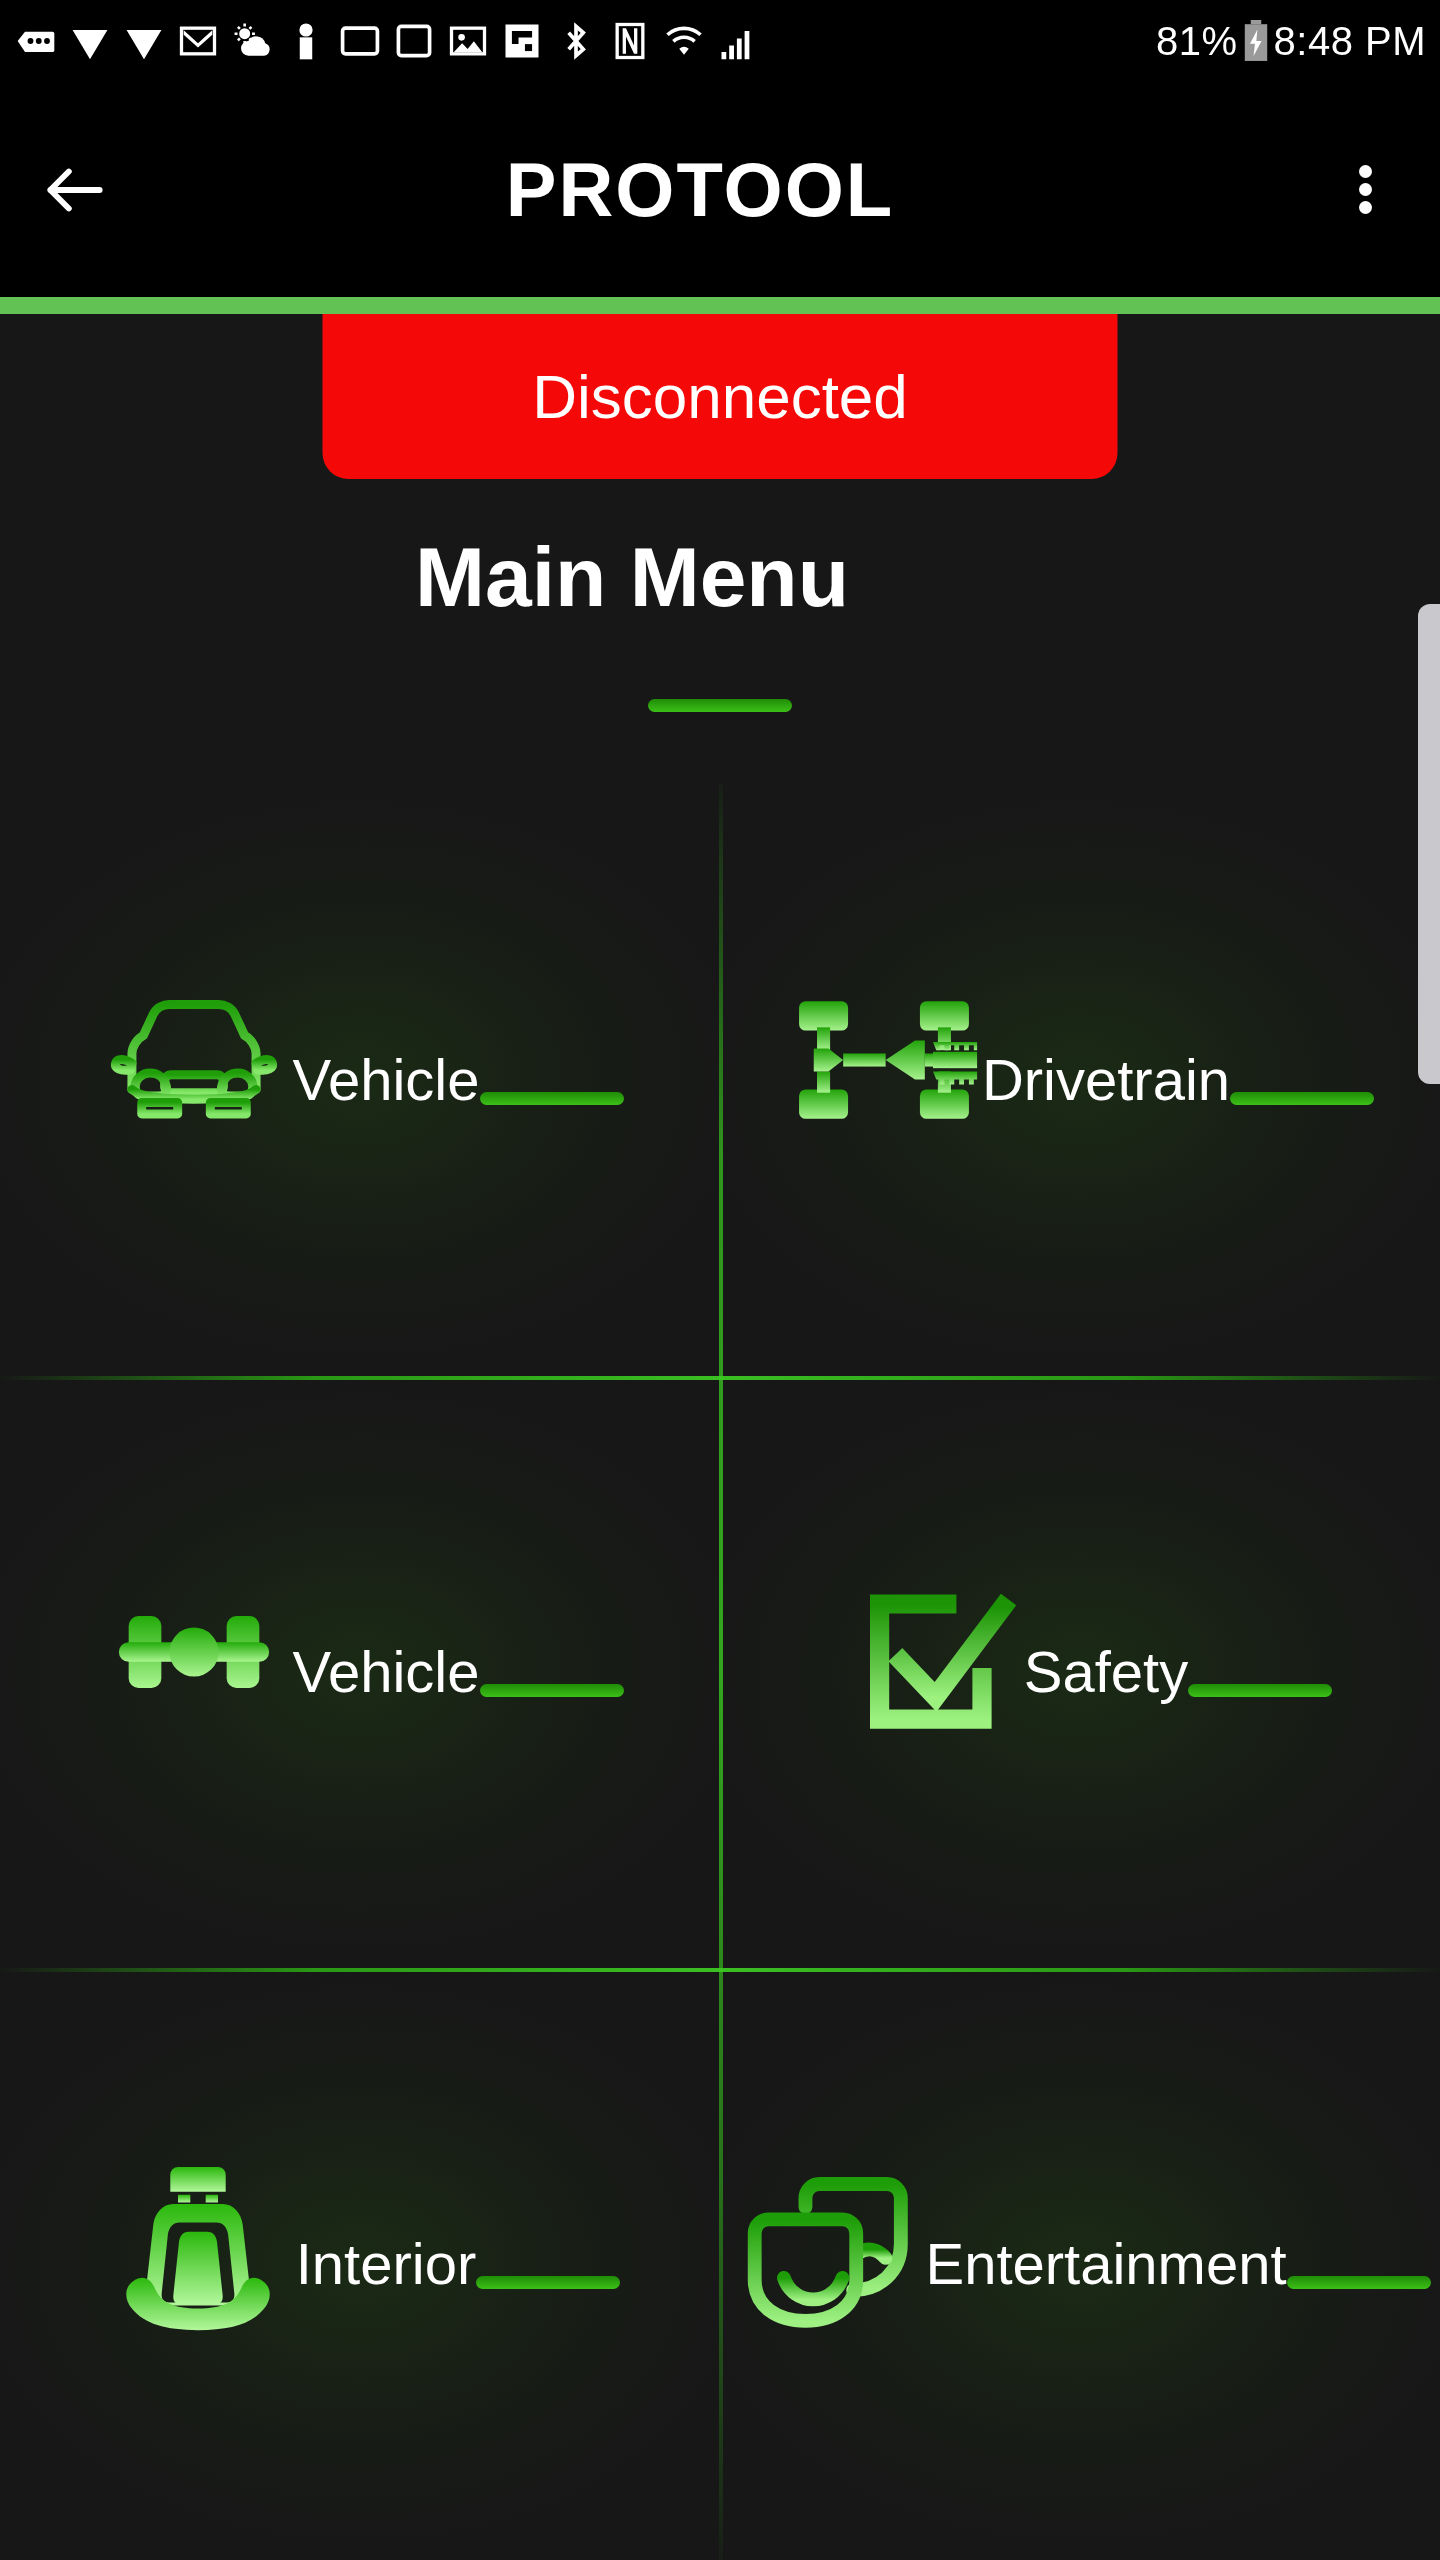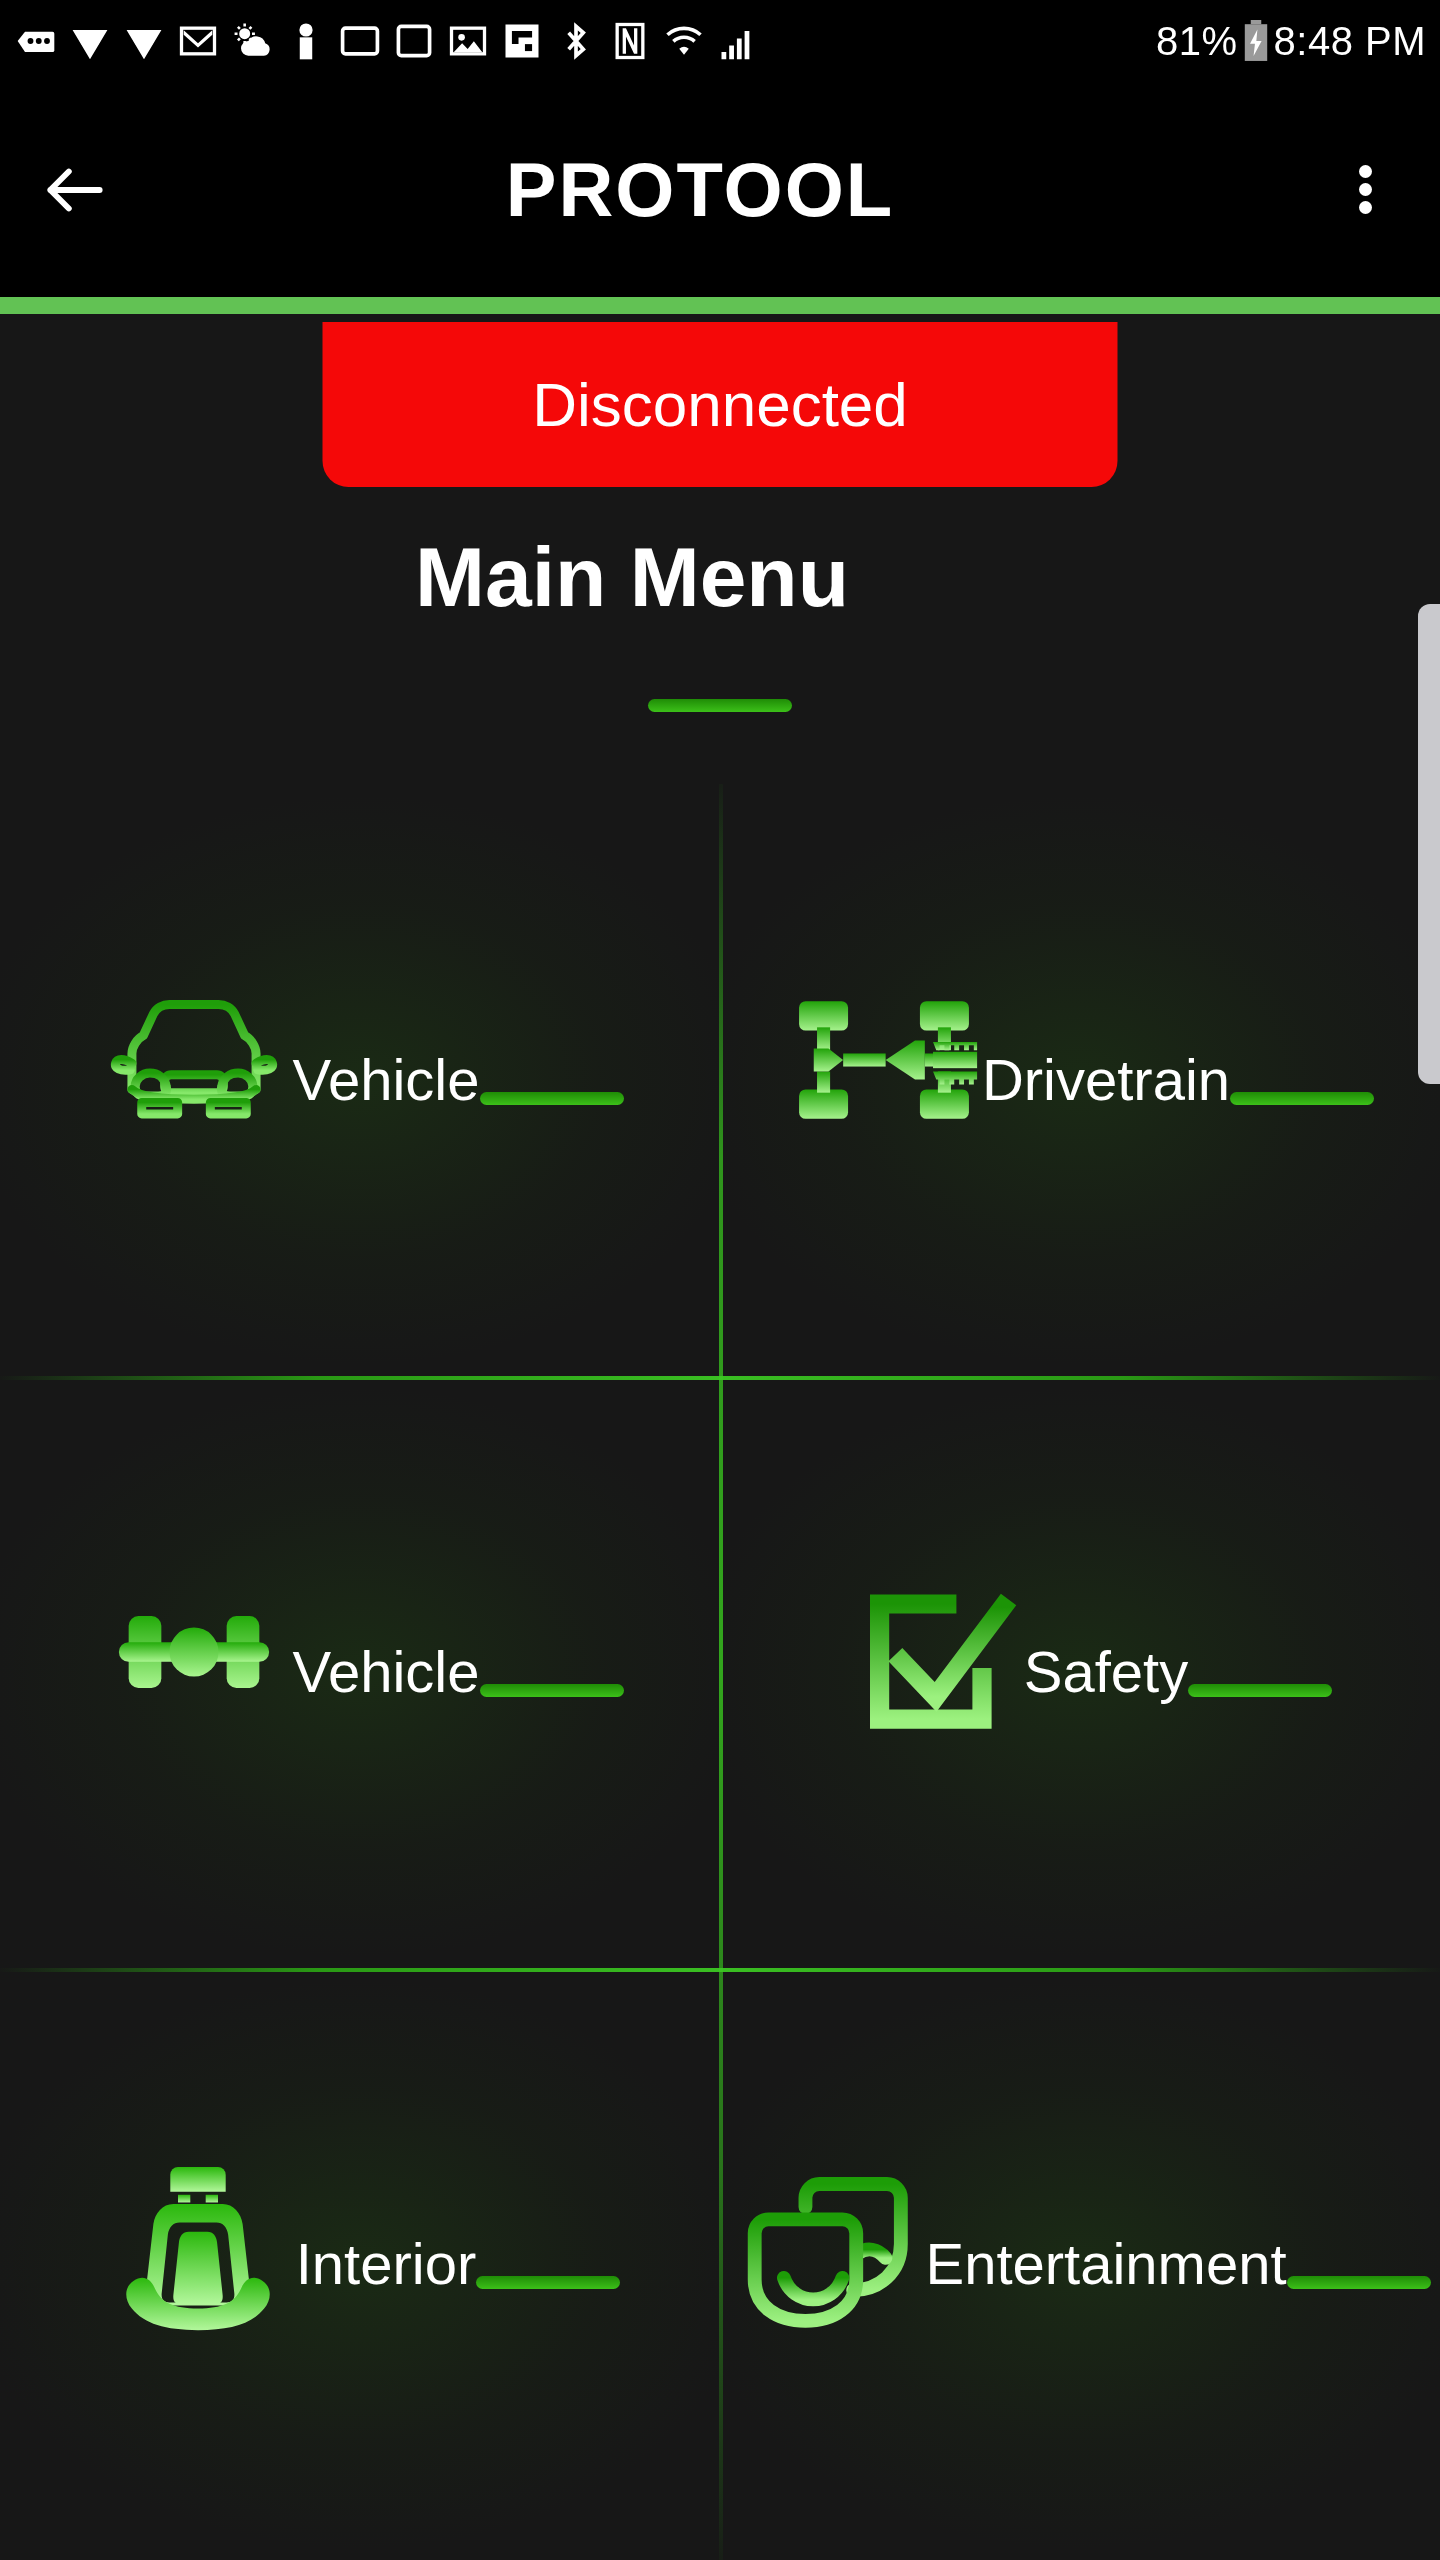--- a/index.html
+++ b/index.html
@@ -34,21 +34,21 @@
   }
   .overflow-btn{ width:150px; height:215px; display:flex; align-items:center; justify-content:center; }
   .dot{ width:13px; height:13px; border-radius:50%; background:#fff; margin:5px 0; }
 
   
   .content{
     position:absolute; top:314px; left:0; width:1440px; height:2246px;
     background:#171717; overflow:hidden;
   }
   .status-badge{
-    position:absolute; top:8px; left:50%; transform:translateX(-50%);
+    position:absolute; top:0; left:50%; transform:translateX(-50%);
     width:795px; height:165px; background:#f50808;
     border-radius:0 0 26px 26px;
     display:flex; align-items:center; justify-content:center;
     color:#fff; font-size:62px;
   }
   .page-title{
     position:absolute; top:215px; left:0; width:1252px; text-align:center;
     color:#fff; font-size:84px; font-weight:bold;padding-left:12px;
   }
   .title-underline{

